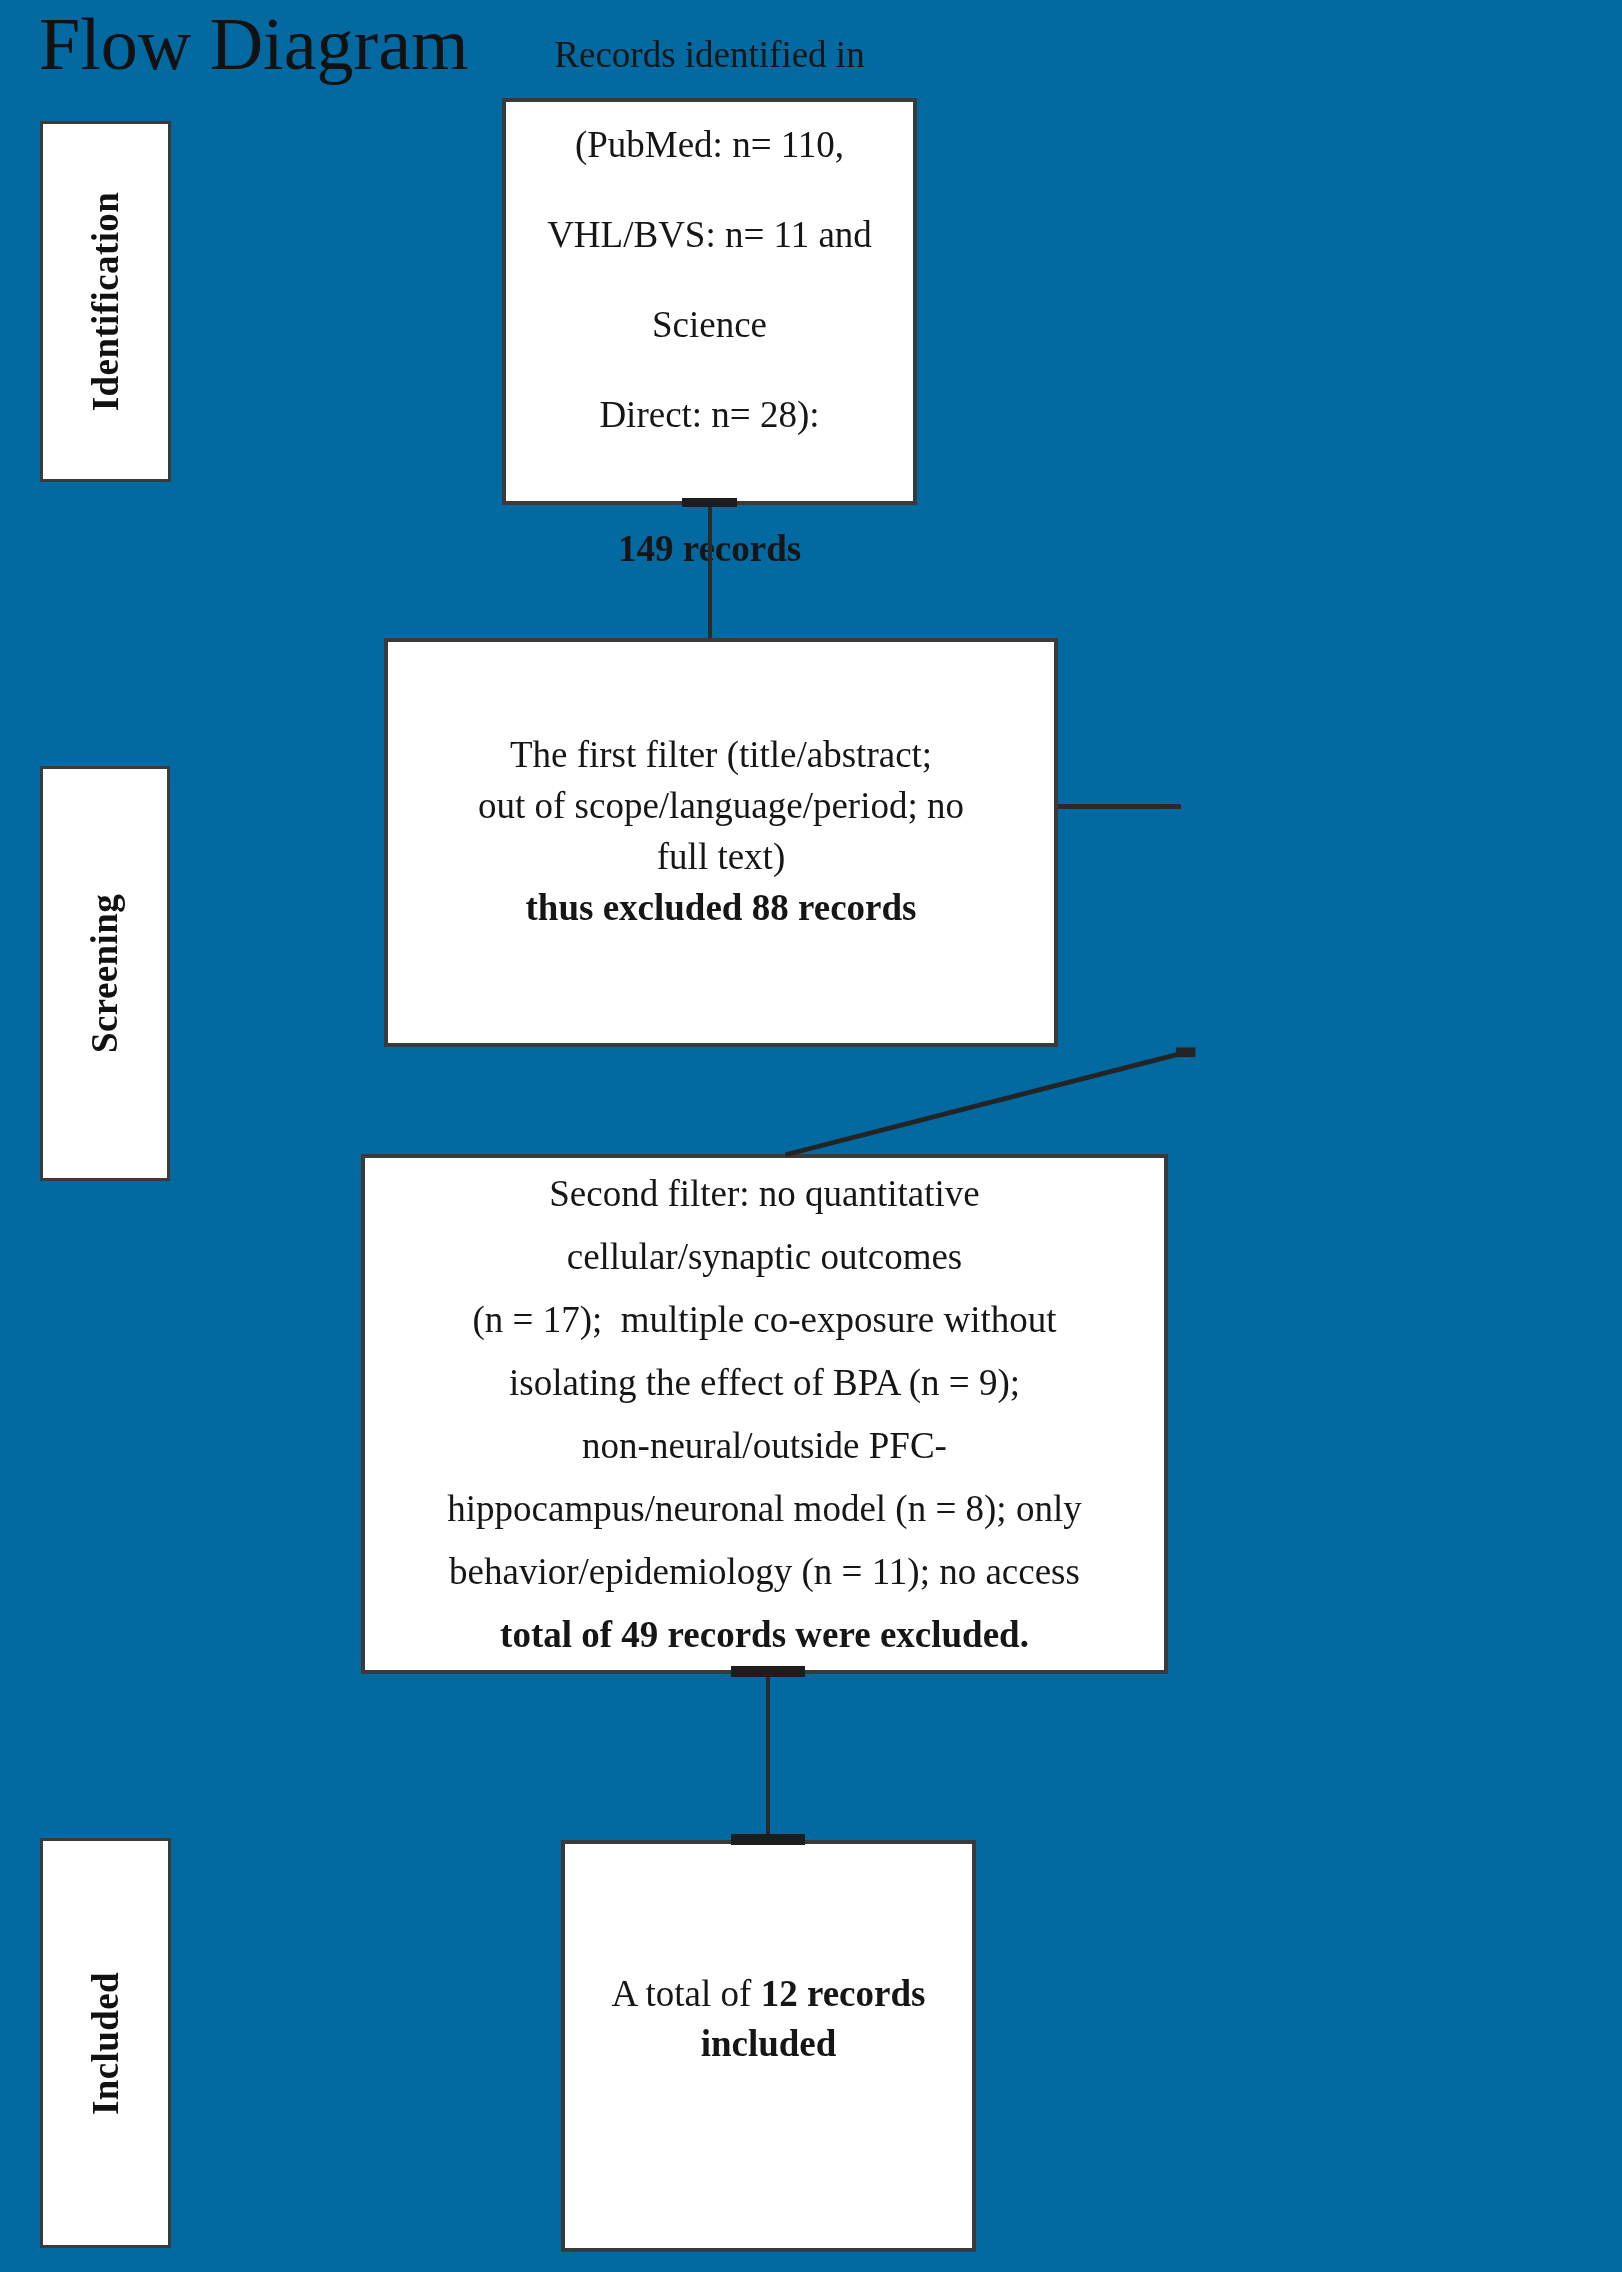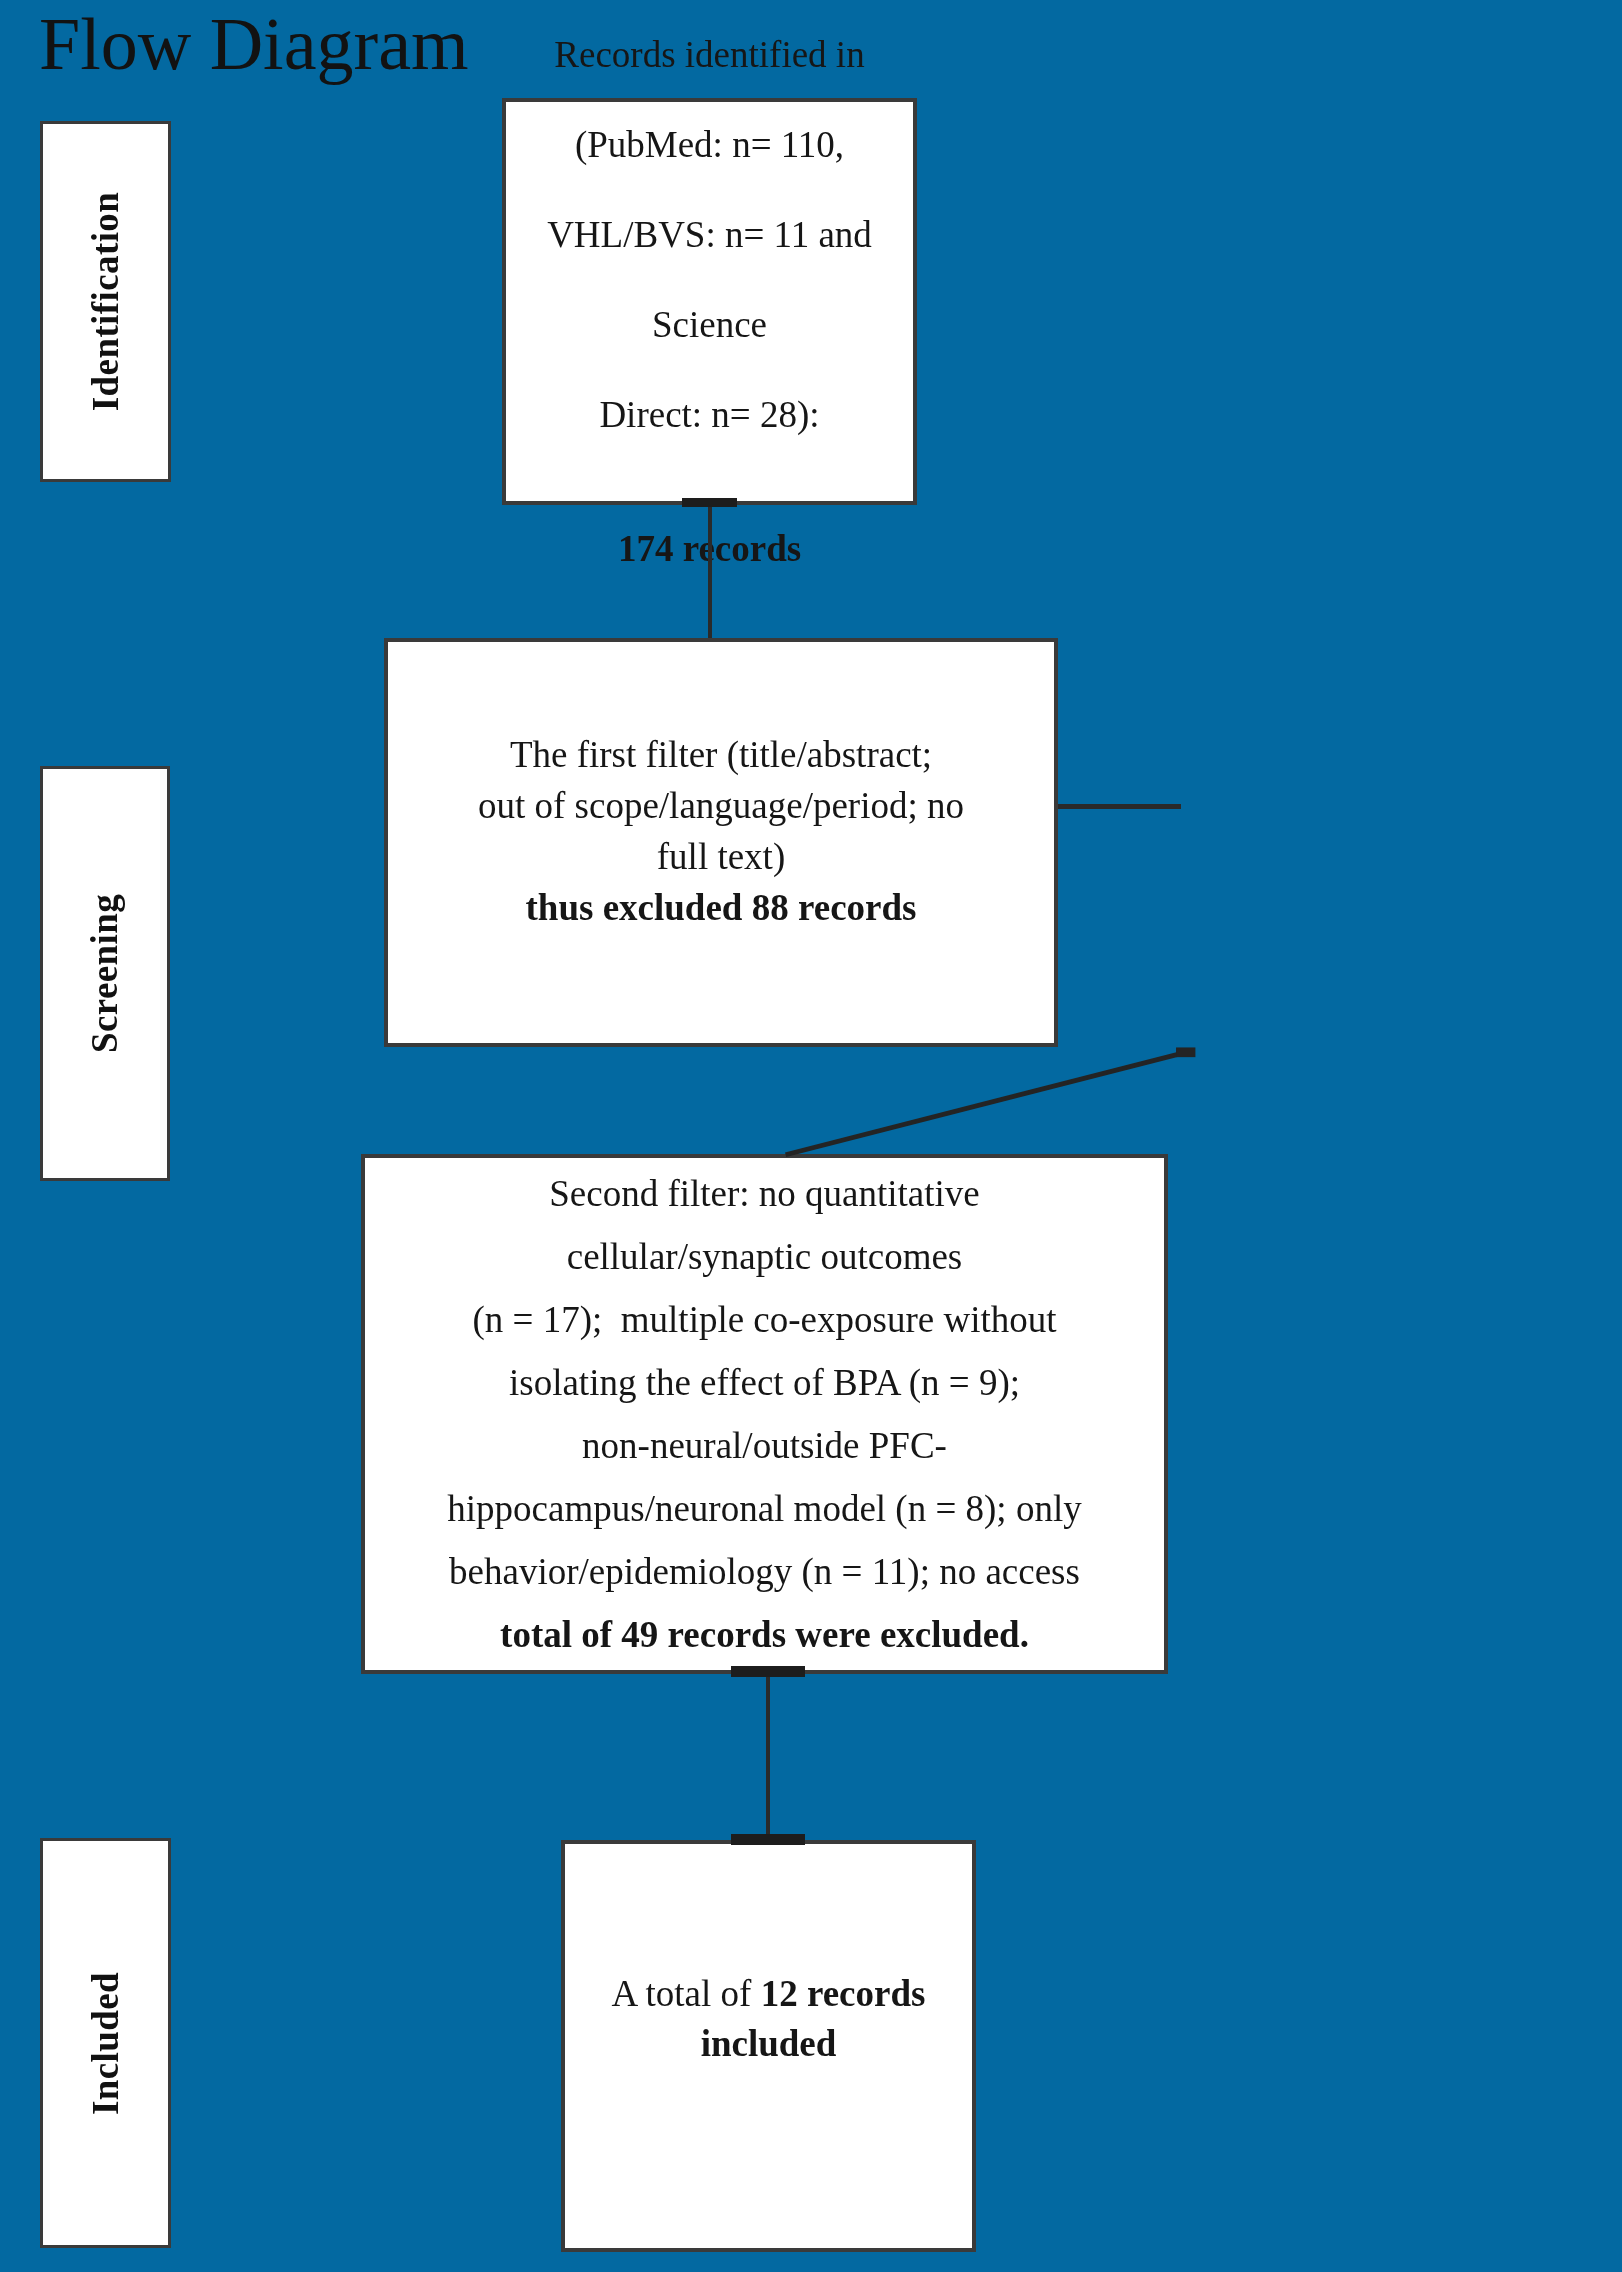--- a/index.html
+++ b/index.html
@@ -76,21 +76,21 @@
     <span class="rot">Included</span>
   </div>
 
   <div class="box" id="top-box">
     <div class="tline">Records identified in</div>
     <div class="tline">(PubMed: n= 110,</div>
     <div class="tline">VHL/BVS: n= 11 and</div>
     <div class="tline">Science</div>
     <div class="tline">Direct: n= 28):</div>
     <div class="blank"></div>
-    <div class="tline b">174 records</div>
+    <div class="tline b">149 records</div>
   </div>
 
   <div class="box" id="filter1-box">
     <div class="tline">The first filter (title/abstract;</div>
     <div class="tline">out of scope/language/period; no</div>
     <div class="tline">full text)</div>
     <div class="tline b">thus excluded 88 records</div>
   </div>
 
 

